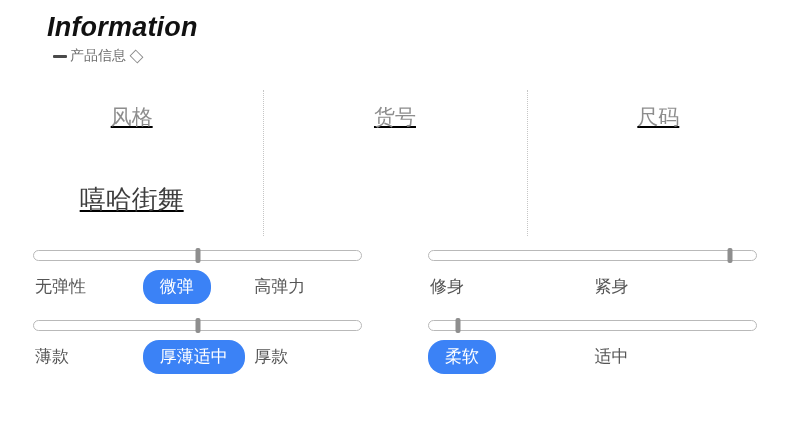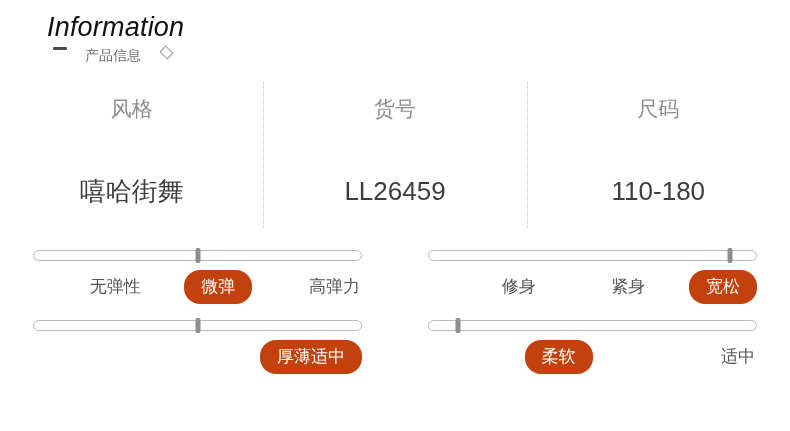--- a/index.html
+++ b/index.html
@@ -16,31 +16,31 @@
   }
 
   
   .header {
     position: absolute;
     left: 47px;
     top: 10px;
   }
   .title {
     font-size: 27px;
-    font-weight: normal;
+    font-weight: bold;
     font-style: italic;
     color: #111111;
     letter-spacing: 0.2px;
     line-height: 34px;
     white-space: nowrap;
   }
   .subtitle {
     display: flex;
-    align-items: flex-start;
-    gap: 18px;
+    align-items: center;
+    gap: 3px;
     margin-top: 3px;
     margin-left: 6px;
     font-size: 14px;
     color: #6e6e6e;
     white-space: nowrap;
   }
   .sub-dash {
     display: inline-block;
     width: 14px;
     height: 3px;
@@ -53,23 +53,24 @@
     height: 9px;
     border: 1.4px solid #8a8a8a;
     transform: rotate(45deg) scaleY(0.78);
     margin-left: 2px;
   }
 
   
   .info-table {
     position: absolute;
     left: 0;
-    top: 80px;
+    top: 88px;
     width: 790px;
     height: 150px;
+    text-decoration: underline;
   }
   .info-cols {
     display: flex;
     width: 790px;
     height: 150px;
   }
   .info-col {
     flex: 1 1 0;
     display: flex;
     flex-direction: column;
@@ -134,32 +135,32 @@
     background: #8e8e8e;
     border-radius: 2px;
     transform: translateX(-50%);
   }
   .opts {
     display: flex;
   }
   .opt {
     flex: 1 1 0;
     display: flex;
-    justify-content: flex-end;
+    justify-content: flex-start;
   }
   .opt-label {
     font-size: 17px;
     color: #555555;
     line-height: 26px;
     white-space: nowrap;
     padding: 4px 2px;
   }
   .opt.selected .opt-label {
     color: #ffffff;
-    background: #c2410c;
+    background: #3b82f6;
     border-radius: 16px;
     padding: 4px 17px;
   }
 </style>
 </head>
 <body>
 
 <div class="header">
   <div class="title">Information</div>
   <div class="subtitle">
@@ -172,27 +173,25 @@
 <div class="info-table">
   <div class="info-cols">
 
     <div class="info-col">
       <div class="info-head">风格</div>
       <div class="info-val">嘻哈街舞</div>
     </div>
 
     <div class="info-col">
       <div class="info-head">货号</div>
-      <div class="info-val">LL26459</div>
     </div>
 
 
     <div class="info-col">
       <div class="info-head">尺码</div>
-      <div class="info-val">110-180</div>
     </div>
 
   </div>
 </div>
 
 <div class="sliders">
   <div class="slider-grid">
 
     <div class="slider-block">
       <div class="track">
@@ -215,34 +214,37 @@
       <div class="track">
         <div class="thumb" style="left: 92%;"></div>
       </div>
       <div class="opts">
         <div class="opt">
           <span class="opt-label">修身</span>
         </div>
         <div class="opt">
           <span class="opt-label">紧身</span>
         </div>
-        <div class="opt selected">
-          <span class="opt-label">宽松</span>
-        </div>
       </div>
     </div>
 
     <div class="slider-block">
       <div class="track">
         <div class="thumb" style="left: 50%;"></div>
       </div>
       <div class="opts">
+        <div class="opt">
+          <span class="opt-label">薄款</span>
+        </div>
         <div class="opt selected">
           <span class="opt-label">厚薄适中</span>
         </div>
+        <div class="opt">
+          <span class="opt-label">厚款</span>
+        </div>
       </div>
     </div>
 
     <div class="slider-block">
       <div class="track">
         <div class="thumb" style="left: 9%;"></div>
       </div>
       <div class="opts">
         <div class="opt selected">
           <span class="opt-label">柔软</span>

